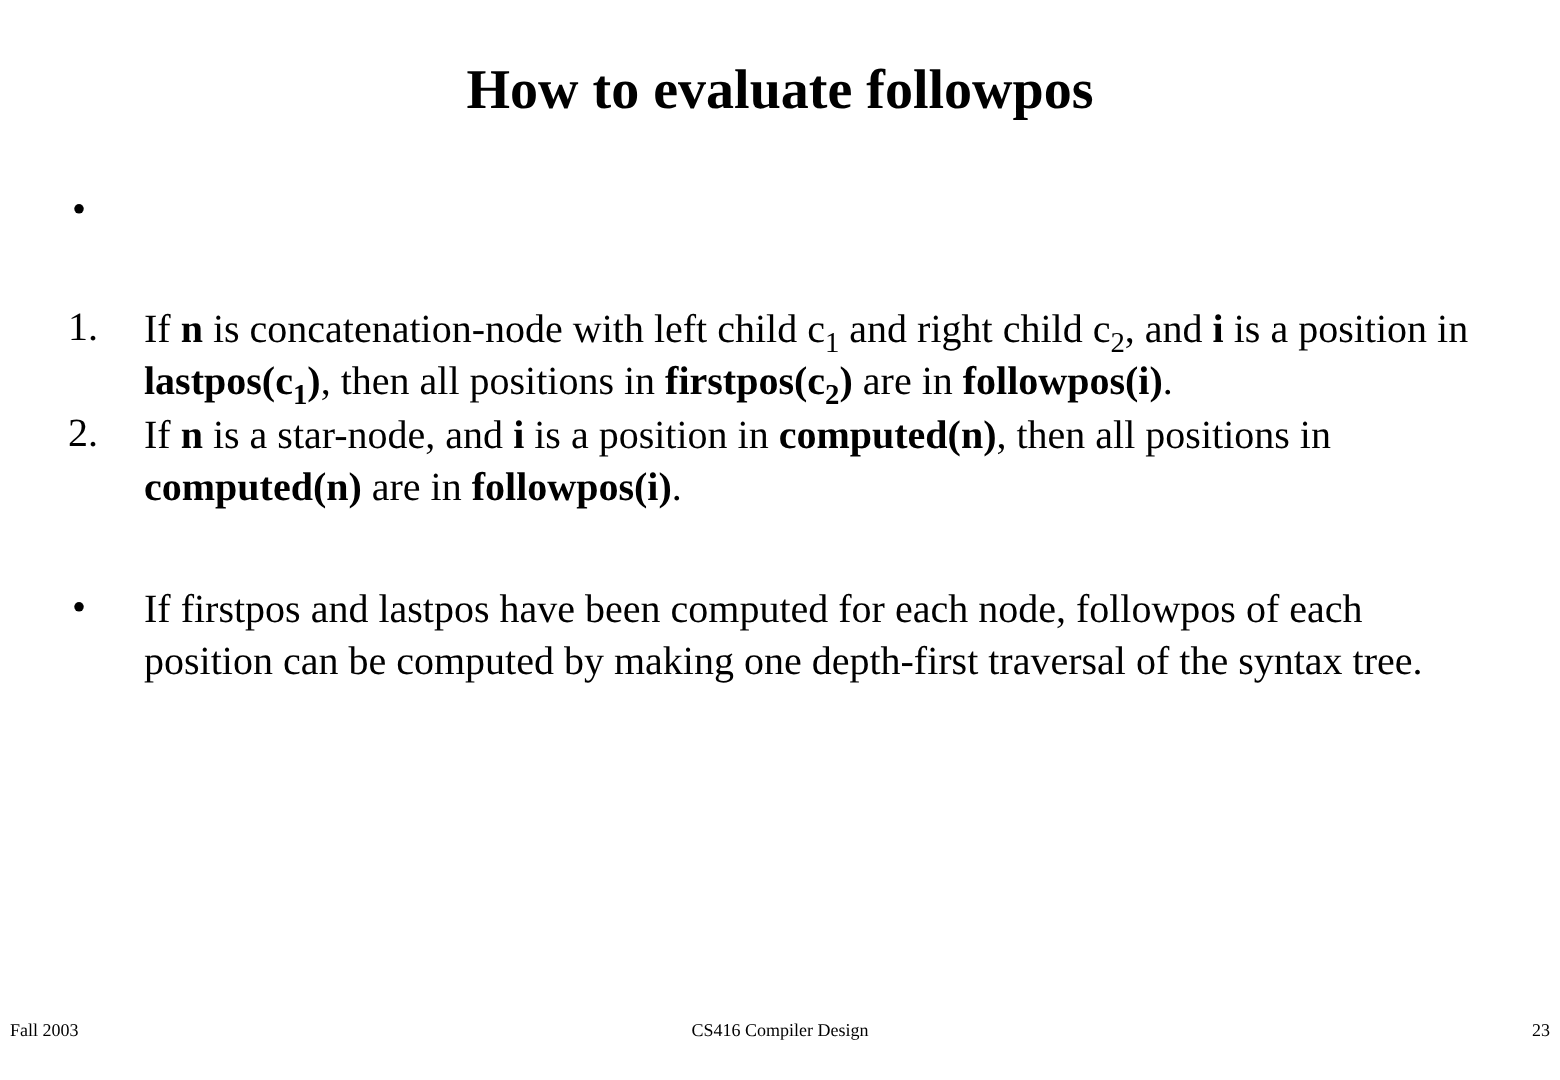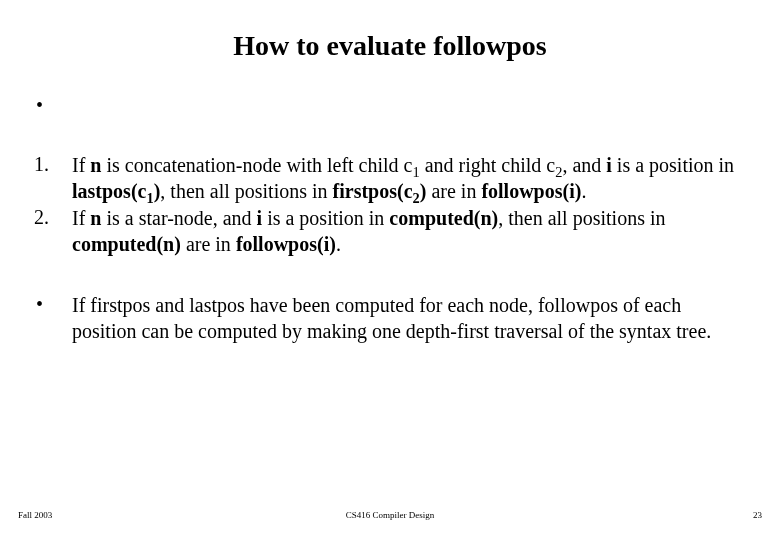--- a/index.html
+++ b/index.html
@@ -44,21 +44,21 @@
       padding-left: 4px;
     }
     .num-content { flex: 1; line-height: 1.28; }
     sub { font-size: 0.72em; vertical-align: sub; line-height: 0; }
     .footer {
       position: absolute;
       bottom: 20px;
       left: 0;
       right: 0;
       width: 100%;
-      padding: 0 18px;
+      padding: 0 5px;
       display: flex;
       justify-content: space-between;
       align-items: center;
       font-size: 9px;
       gap: 44px;
     }
     .footer-center {
       position: absolute;
       left: 50%;
       transform: translateX(-50%);

